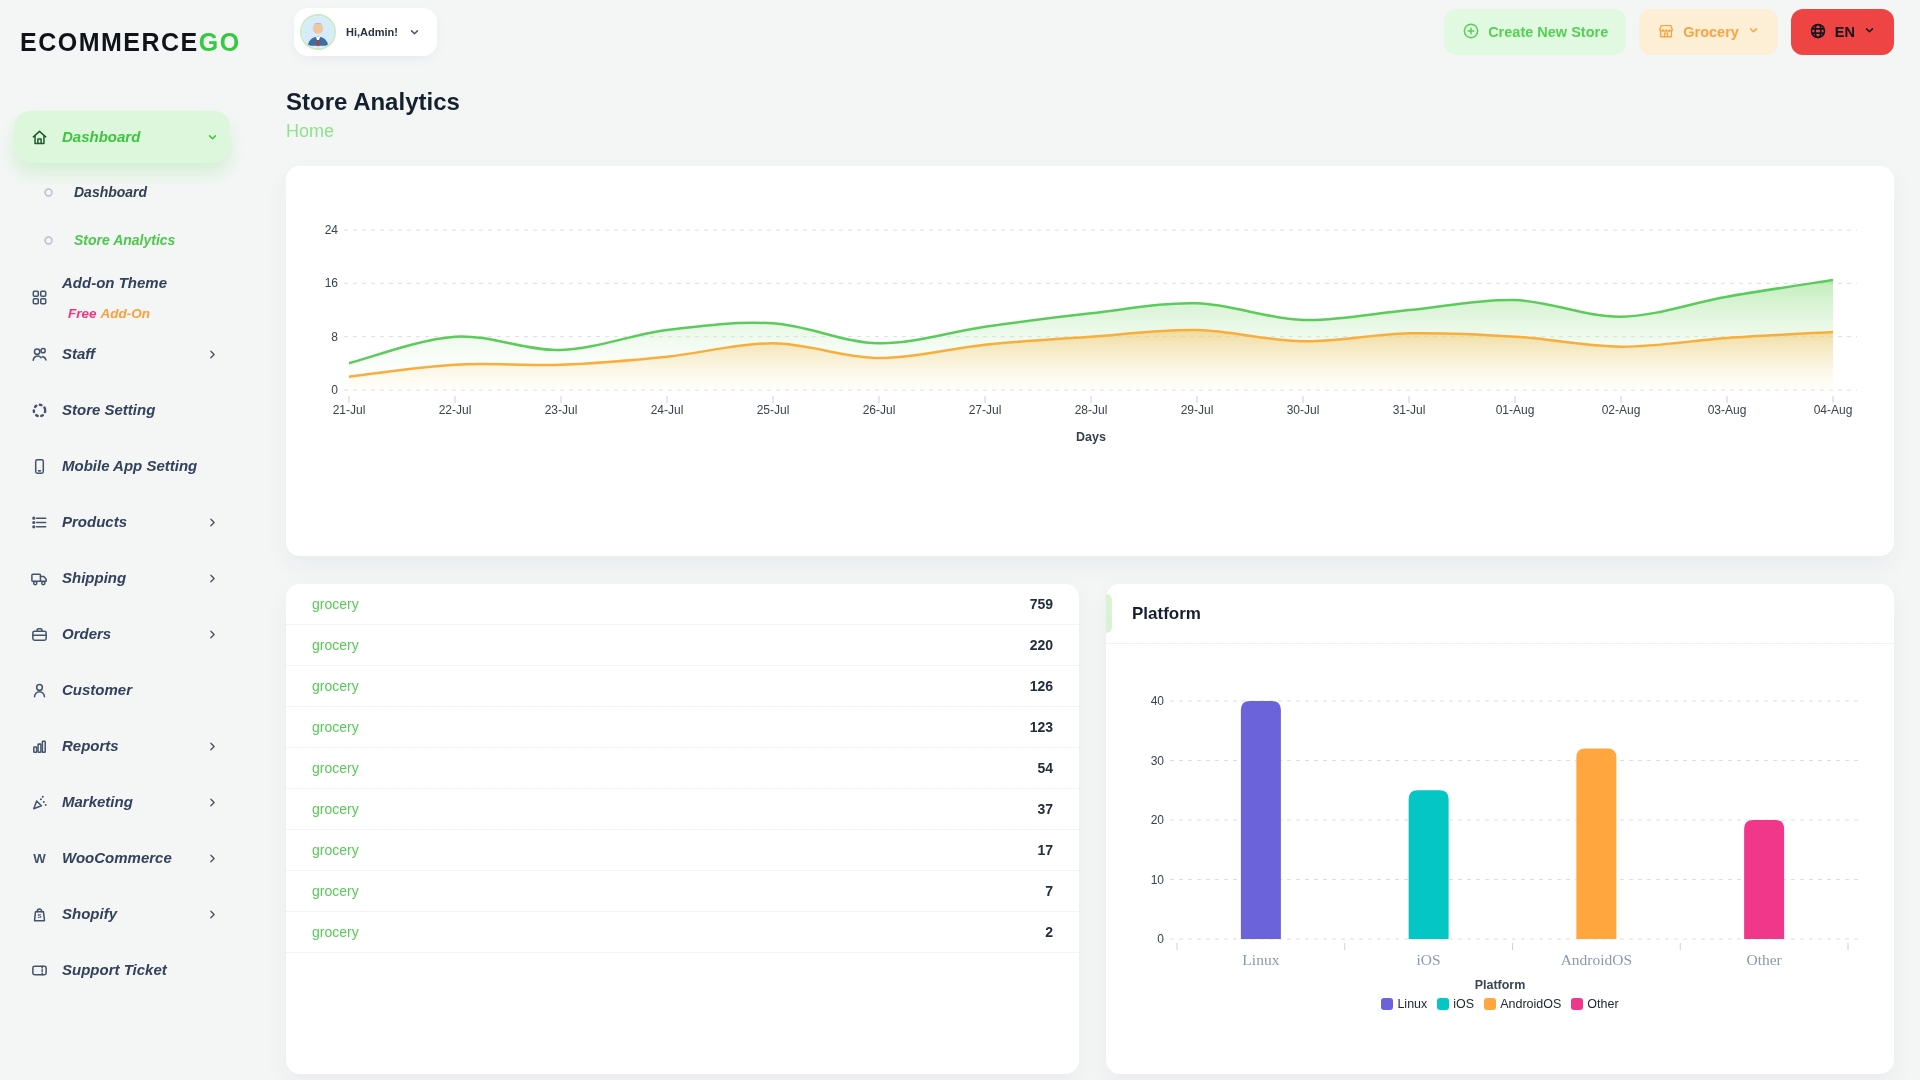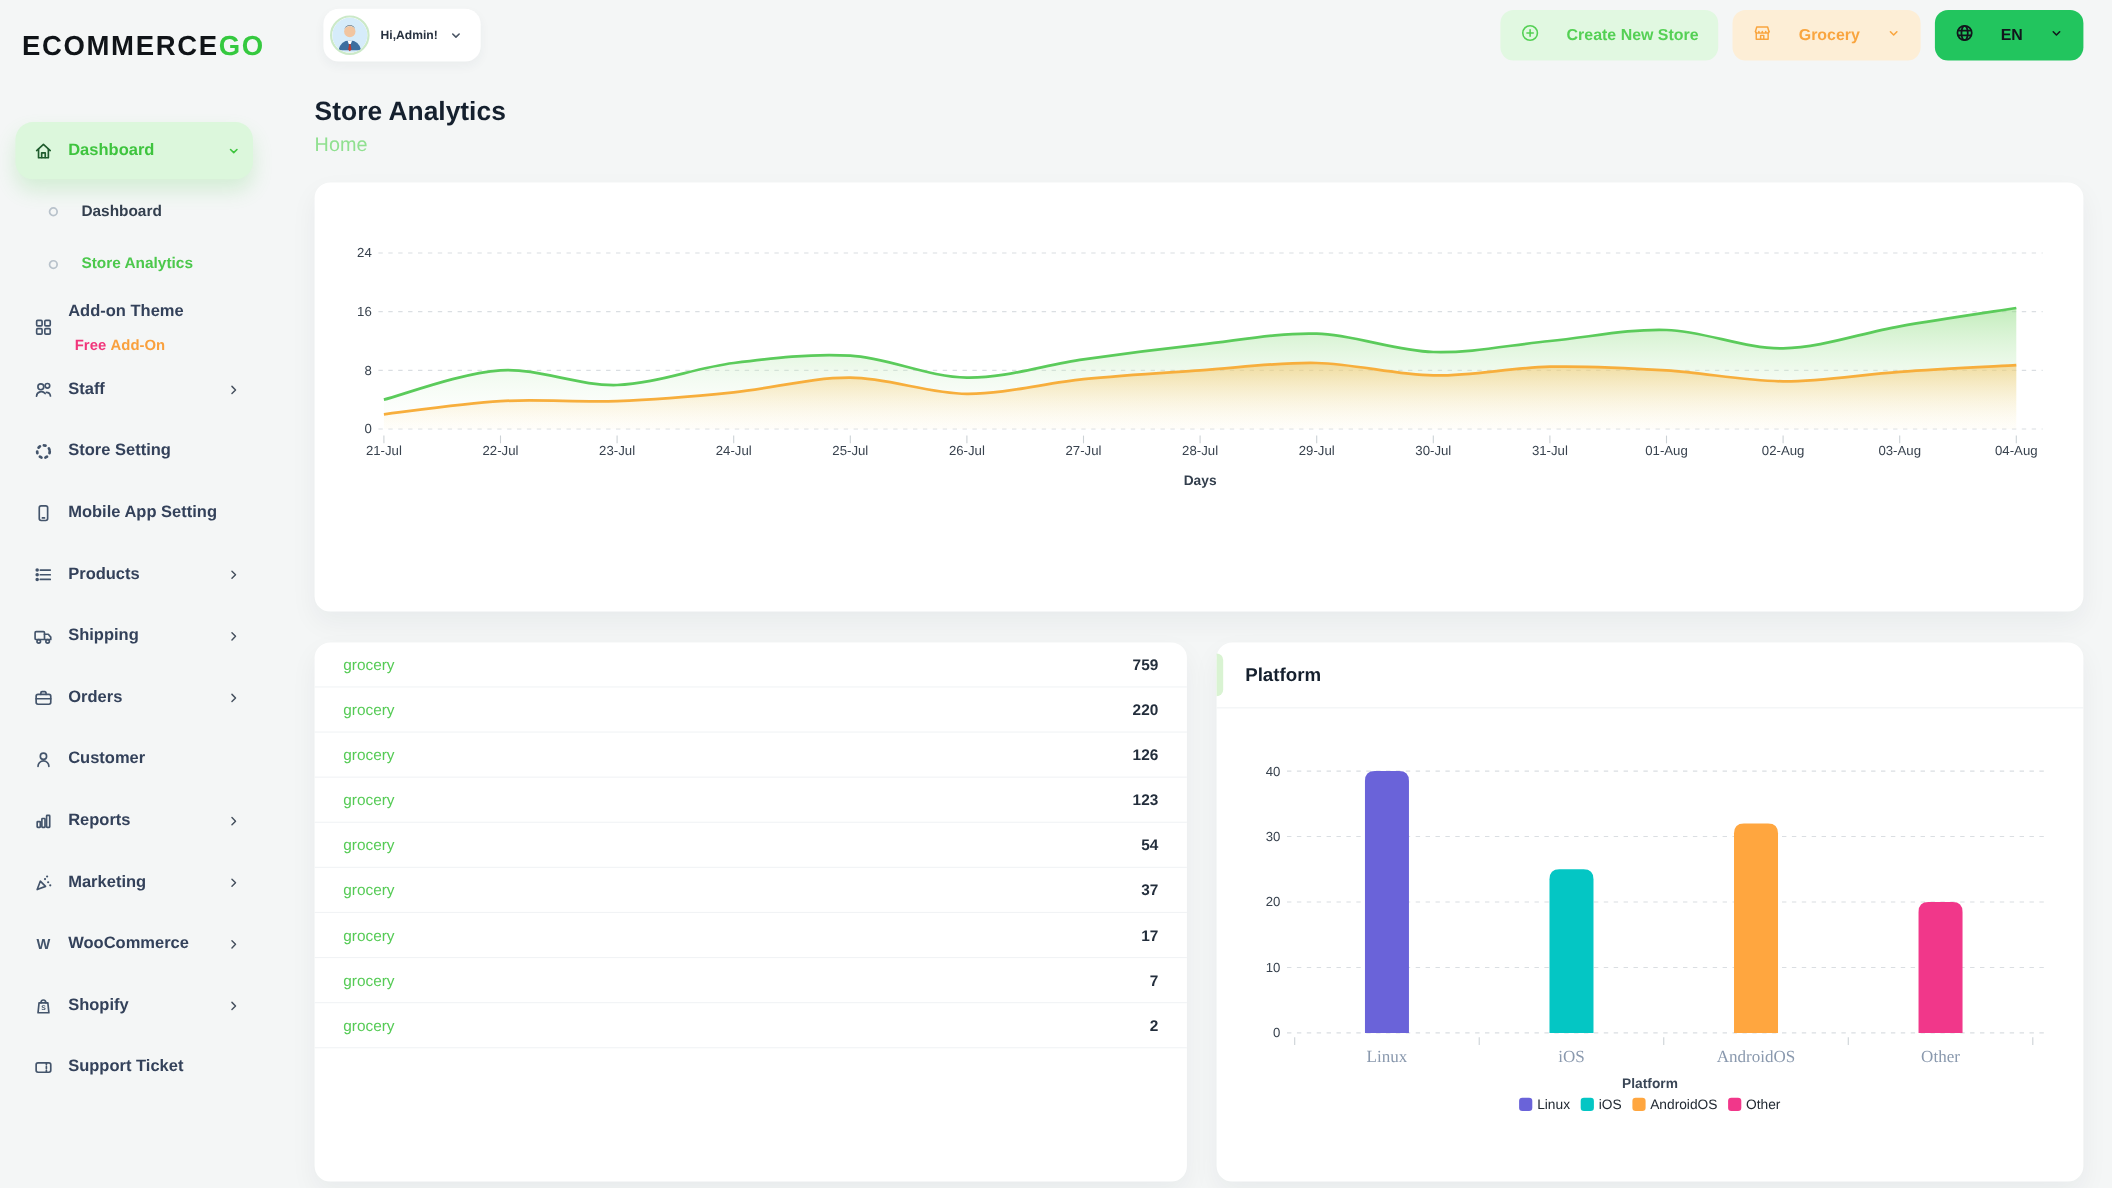--- a/index.html
+++ b/index.html
@@ -15,43 +15,43 @@
   nav { margin-top:54px; }
   .side-item { display:flex; align-items:center; height:36px; margin:0 10px 20px 14px; padding:0 10px 0 16px; cursor:pointer; color:#33415a; }
   .side-item.sub { margin-bottom:12px; padding-left:28px; }
   .side-item.two { height:54px; margin-bottom:12px; }
   .side-item.parent-active { height:52px; margin-bottom:11px; background:#dcf7dc; border-radius:16px; box-shadow:0 10px 18px rgba(84,204,84,.20); color:#3ec43e; }
   .side-item.parent-active .side-label { color:#3ec43e; font-weight:700; }
   .side-item.parent-active .side-icon { color:#1f5c2d; }
   .side-icon { width:24px; flex:0 0 24px; display:flex; align-items:center; color:#43546b; }
   .side-icon svg { width:19px; height:19px; }
   .side-item.sub .side-icon svg { width:13px; height:13px; }
-  .side-wrap { flex:1; min-width:0; padding-left:8px; }
+  .side-wrap { flex:1; min-width:0; padding-left:8px;font-style:italic; }
   .side-label { font-size:15px; font-weight:600; white-space:nowrap; }
   .side-item.sub .side-label { font-size:14px; font-weight:600; color:#333f4e; }
   .side-item.sub.active .side-label { color:#4cc84c; font-weight:700; }
   .side-badges { display:block; font-size:13.5px; font-weight:700; margin-top:14px; padding-left:6px; white-space:nowrap; }
   .side-badges span { margin-right:4px; }
   .side-chevron { flex:0 0 14px; display:flex; color:#45505e; }
   .side-chevron svg { width:13px; height:13px; }
   .side-item.parent-active .side-chevron { color:#3ec43e; }
   
   .topbar { position:absolute; left:240px; right:0; top:0; height:64px; display:flex; align-items:center; justify-content:space-between; padding:0 26px 0 54px; }
   .user-pill { display:flex; align-items:center; gap:10px; background:#fff; border:none; border-radius:14px; padding:5px 16px 5px 6px; height:48px; box-shadow:0 4px 10px rgba(30,50,70,.05); cursor:pointer; font-family:inherit; }
   .avatar { width:36px; height:36px; border-radius:50%; border:2px solid #cbe9c8; overflow:hidden; display:flex; }
   .avatar svg { width:100%; height:100%; }
   .user-name { font-size:11px; font-weight:600; color:#27313f; }
   .user-pill .chev { display:flex; color:#4a5564; } .user-pill .chev svg { width:13px; height:13px; }
   .topbar-right { display:flex; gap:13px; }
-  .btn { display:flex; align-items:center; gap:24px; height:46px; border:none; border-radius:12px; padding:0 18px; font-size:14.5px; font-weight:600; cursor:pointer; font-family:inherit; }
+  .btn { display:flex; align-items:center; gap:8px; height:46px; border:none; border-radius:12px; padding:0 18px; font-size:14.5px; font-weight:600; cursor:pointer; font-family:inherit; }
   .btn svg { width:18px; height:18px; }
   .btn .chev svg { width:13px; height:13px; }
   .btn-green { background:#e1f8e1; color:#54d054; }
   .btn-orange { background:#fdeed6; color:#f9a53f; }
-  .btn-blue { background:#22c55e; color:#12161c; }
+  .btn-blue { background:#ef4444; color:#12161c; }
   
   .main { position:absolute; left:240px; top:64px; right:0; bottom:0; padding:12px 26px 0 46px; }
   h1.page-title { margin:12px 0 0; font-size:24px; font-weight:600; color:#15202e; }
   .breadcrumb { display:block; width:max-content; margin-top:5px; color:#90e090; font-size:18px; text-decoration:none; cursor:pointer; }
   .card { background:#fff; border-radius:14px; box-shadow:0 10px 24px rgba(20,40,60,.05); }
   .card-header { position:relative; padding:20px 26px 19px; border-bottom:1px solid #f0f2f4; }
   .card-header h2 { margin:0; font-size:17px; font-weight:700; color:#15202e; }
   .card-header::before { content:""; position:absolute; left:0; top:10px; bottom:10px; width:6px; background:#d9f3d2; border-radius:0 6px 6px 0; }
   .card-visitor { margin-top:24px; height:390px; }
   .card-visitor .card-body { padding:10px 26px 0; }

